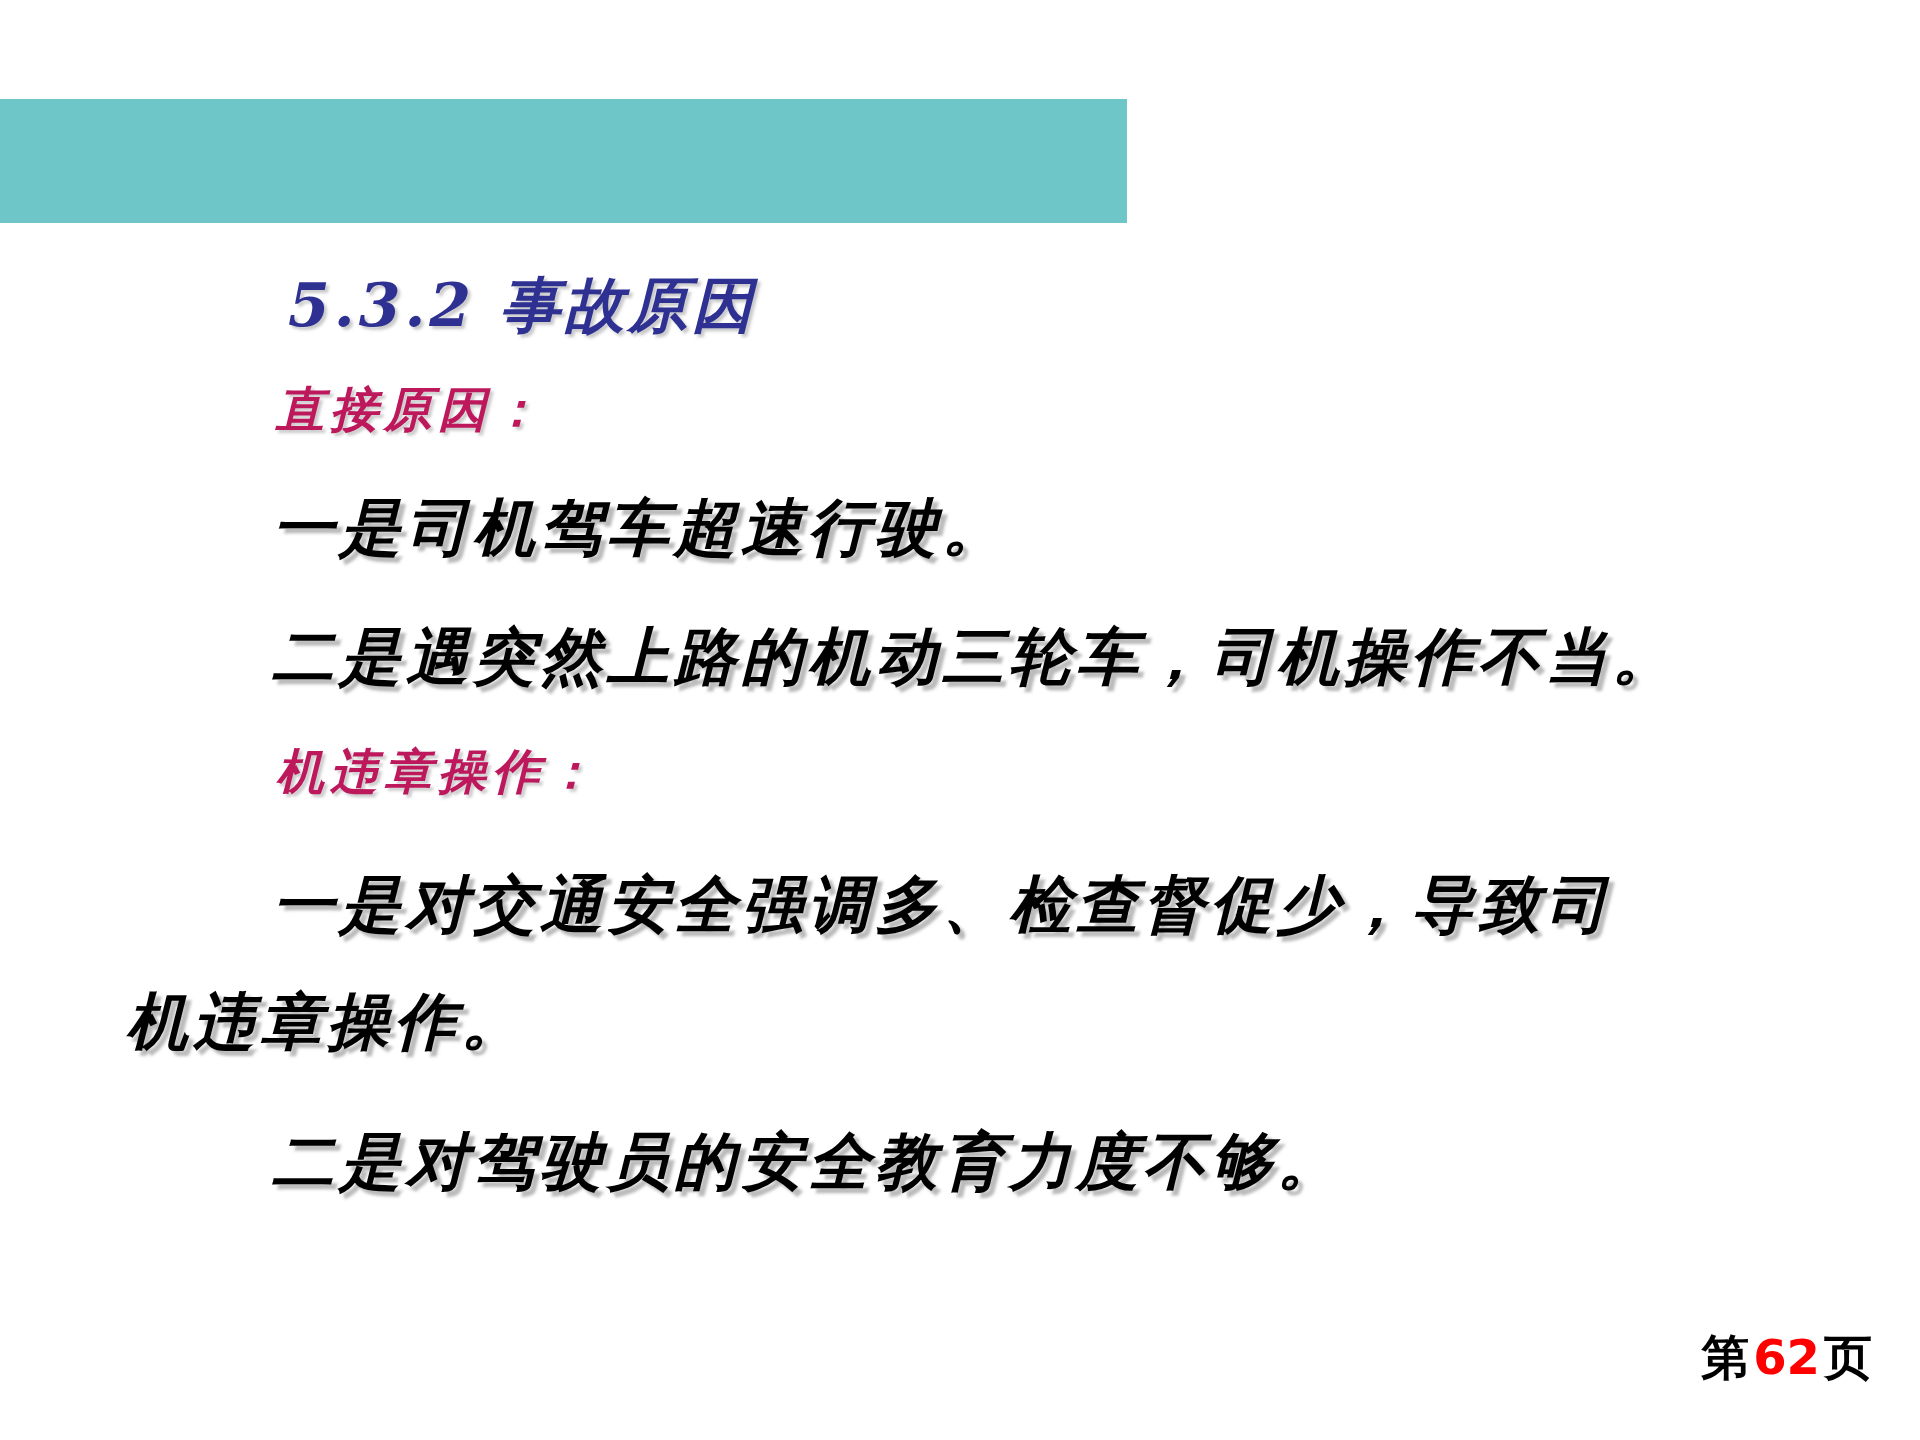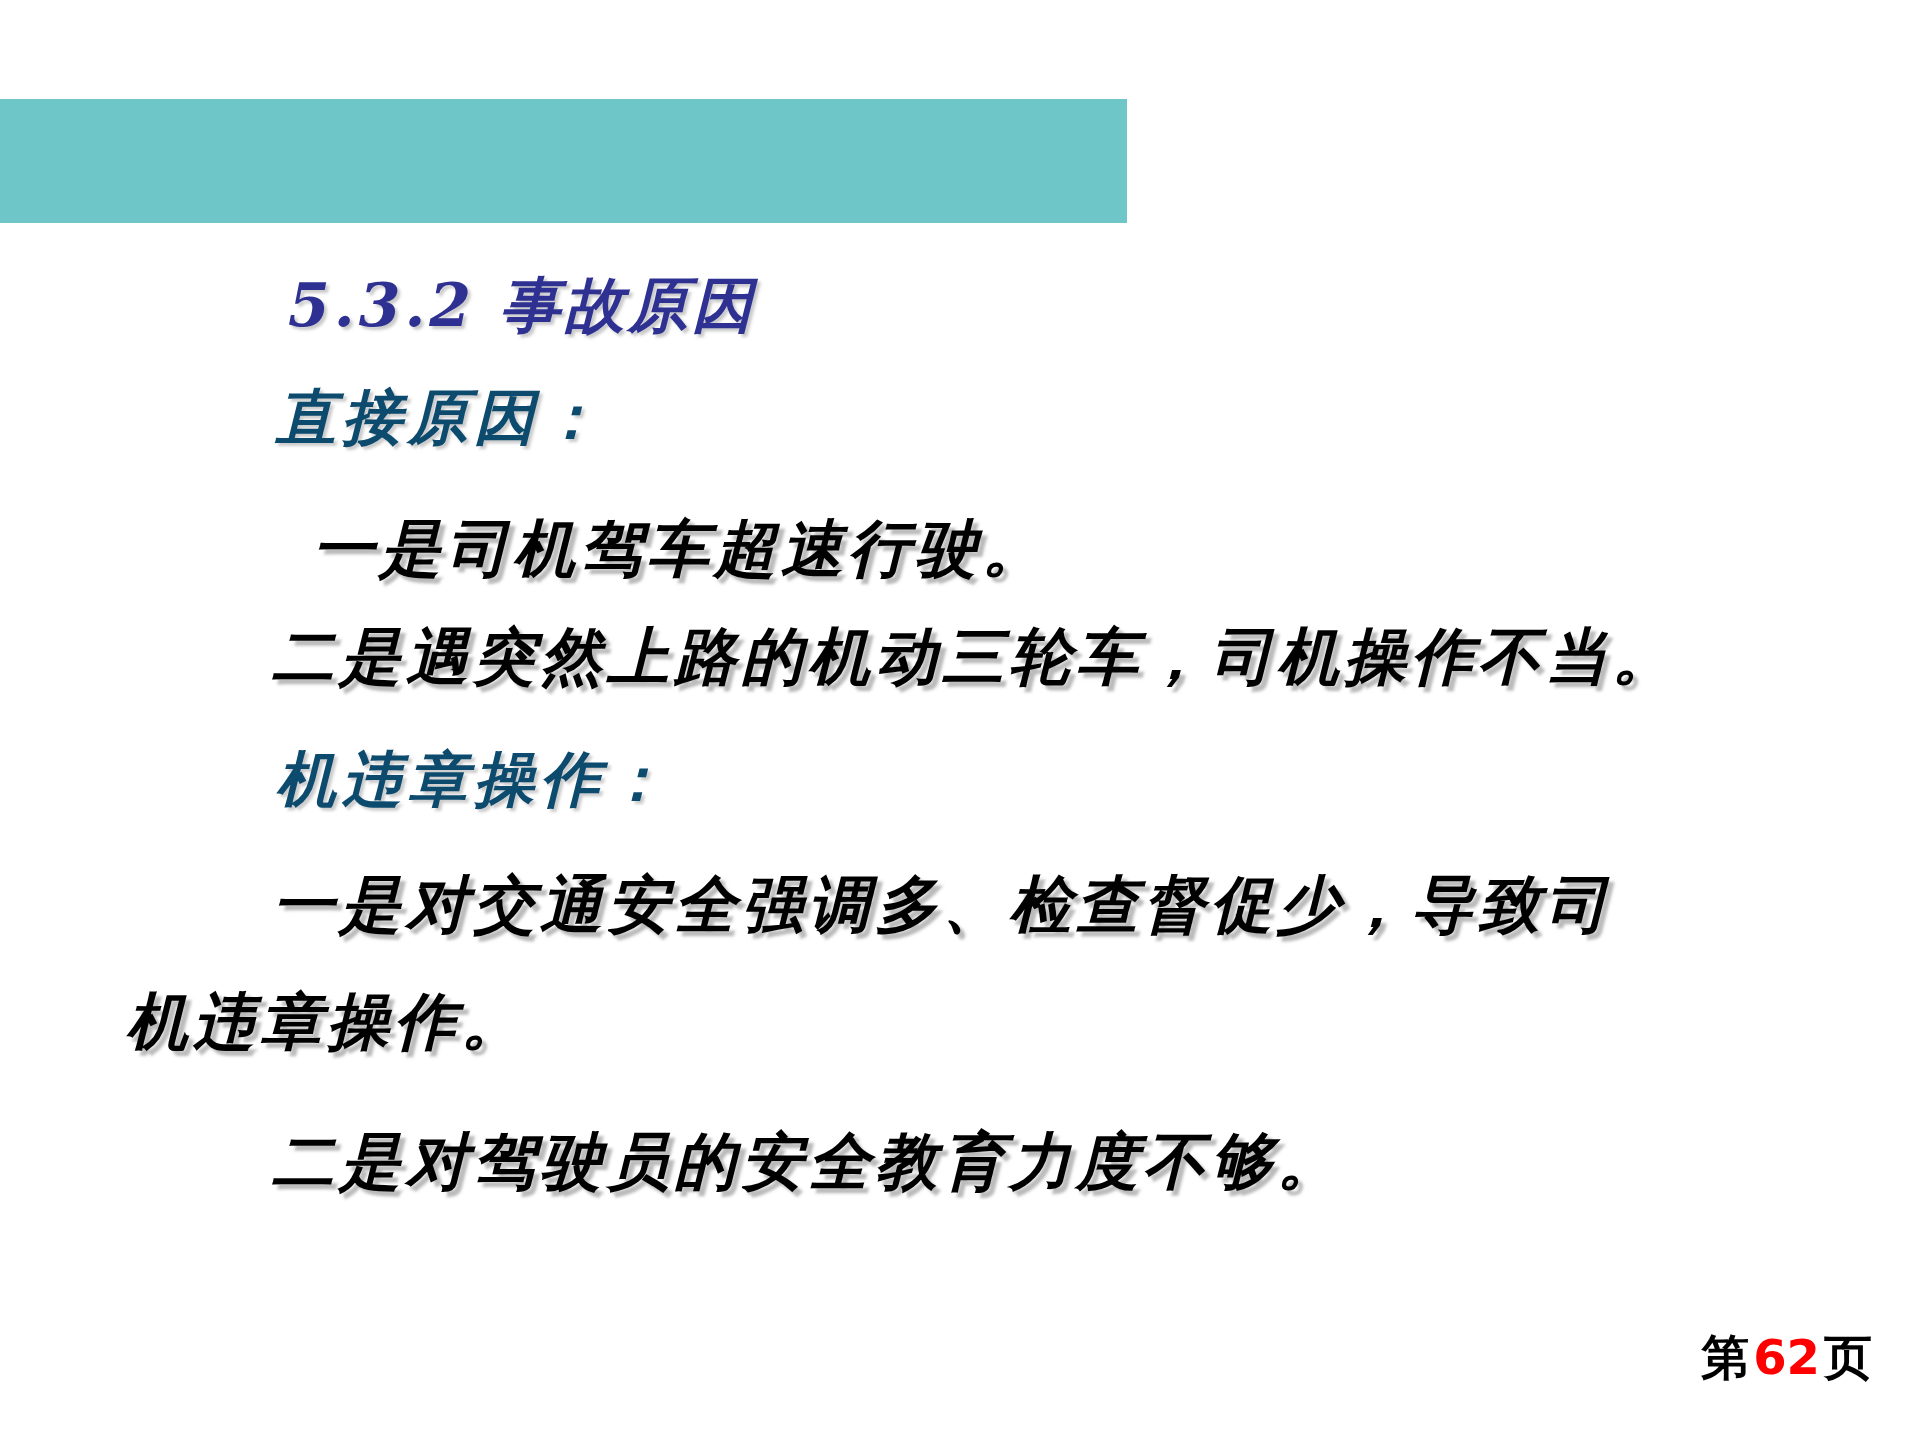--- a/index.html
+++ b/index.html
@@ -67,22 +67,22 @@
   }
 
   .sub-heading {
     font-size: 60px;
     color: #2e3192;
     letter-spacing: 4px;
     text-shadow: 3px 3px 3px rgba(150,150,150,0.5);
   }
 
   .cause-heading {
-    font-size: 60px;
-    color: #0c4a6e;
+    font-size: 48px;
+    color: #be185d;
     letter-spacing: 6px;
     text-shadow: 3px 3px 3px rgba(160,160,160,0.55);
   }
 
   .body-line {
     font-size: 62px;
     color: #000000;
     letter-spacing: 5px;
     text-shadow: 5px 5px 3px rgba(140,140,140,0.6);
   }
@@ -112,21 +112,21 @@
 
   <div id="header-banner"></div>
 
 
   <div id="body-block">
 
     <div class="line sub-heading" style="left:288px; top:18px;">5.3.2  事故原因</div>
 
     <div class="line cause-heading" style="left:276px; top:130px;">直接原因：</div>
 
-    <div class="line body-line" style="left:272px; top:259px;margin-left:40px;">一是司机驾车超速行驶。</div>
+    <div class="line body-line" style="left:272px; top:238px;">一是司机驾车超速行驶。</div>
 
     <div class="line body-line" style="left:272px; top:367px;">二是遇突然上路的机动三轮车，司机操作不当。</div>
 
     <div class="line cause-heading" style="left:276px; top:492px;">机违章操作：</div>
 
     <div class="line body-line" style="left:272px; top:615px;">一是对交通安全强调多、检查督促少，导致司</div>
 
     <div class="line body-line" style="left:126px; top:732px;">机违章操作。</div>
 
     <div class="line body-line" style="left:272px; top:872px;">二是对驾驶员的安全教育力度不够。</div>

